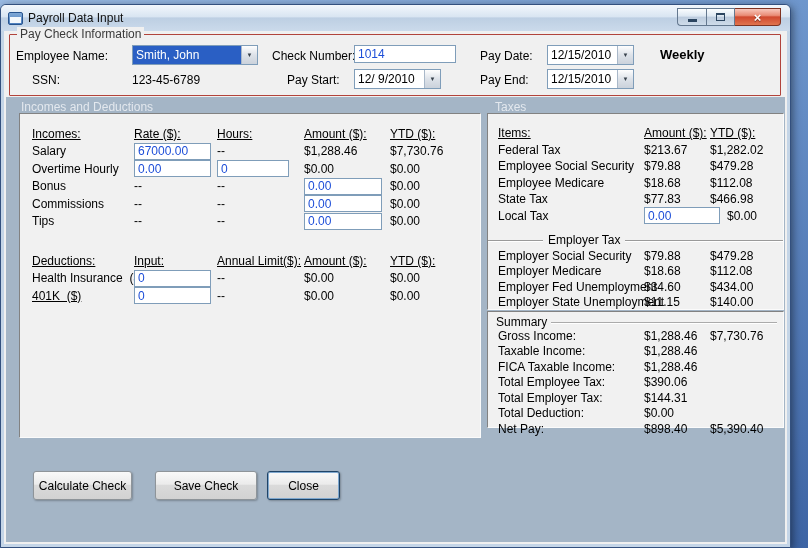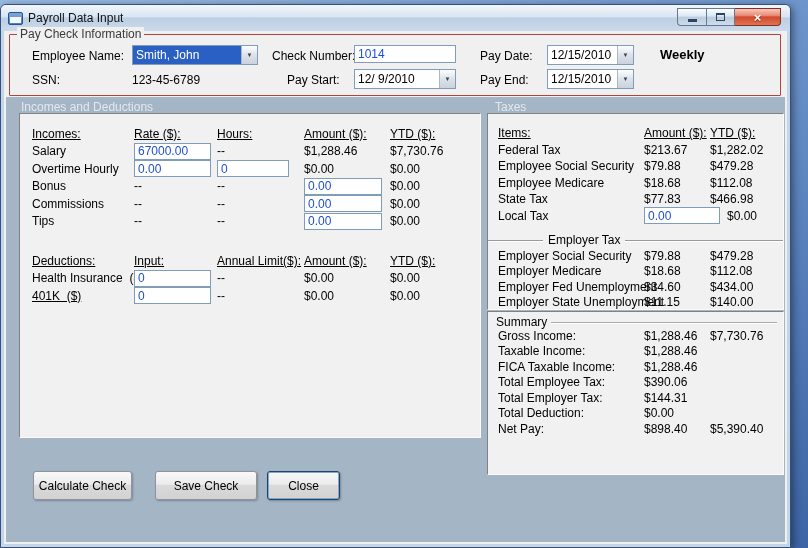--- a/index.html
+++ b/index.html
@@ -146,42 +146,42 @@
             <span>×</span>
           </div>
     </div>
   </div>
 
   <div class="client">
 
     <div class="paygroup">
       <span class="group-label">Pay Check Information</span>
 
-      <span class="pg-label" style="left:22px; top:14px;">Employee Name:</span>
+      <span class="pg-label" style="left:6px; top:14px;">Employee Name:</span>
       <div class="combo" style="left:122px; top:10px; width:126px;">
         <span class="val selhl">Smith, John</span>
         <span class="arrow">▼</span>
       </div>
 
       <span class="pg-label" style="left:262px; top:14px;">Check Number:</span>
       <input class="tb tb-abs" style="left: 344px; top: 10px; width: 102px;" value="1014">
 
       <span class="pg-label" style="left:470px; top:14px;">Pay Date:</span>
       <div class="combo" style="left:537px; top:10px; width:87px;">
         <span class="val">12/15/2010</span>
         <span class="arrow">▼</span>
       </div>
 
       <span class="weekly" style="left:650px; top:12px;">Weekly</span>
 
       <span class="pg-label" style="left:22px; top:38px;">SSN:</span>
       <span class="pg-label" style="left:122px; top:38px;">123-45-6789</span>
 
       <span class="pg-label" style="left:277px; top:38px;">Pay Start:</span>
-      <div class="combo" style="left:344px; top:34px; width:102px;justify-content:space-between;">
+      <div class="combo" style="left:344px; top:34px; width:87px;justify-content:space-between;">
         <span class="val">12/ 9/2010</span>
         <span class="arrow">▼</span>
       </div>
 
       <span class="pg-label" style="left:470px; top:38px;">Pay End:</span>
       <div class="combo" style="left:537px; top:34px; width:87px;">
         <span class="val">12/15/2010</span>
         <span class="arrow">▼</span>
       </div>
     </div>
@@ -296,21 +296,21 @@
           <div class="c">Employer Fed Unemployment</div>
           <div class="c">$34.60</div>
           <div class="c">$434.00</div>
 
           <div class="c">Employer State Unemployment</div>
           <div class="c">$11.15</div>
           <div class="c">$140.00</div>
         </div>
       </div>
 
-      <div class="panel" style="left:481px; top:214px; width:297px; height:164px;">
+      <div class="panel" style="left:481px; top:214px; width:297px; height:117px;">
         <div class="sum-label-row">
           <span class="sum-label">Summary</span>
           <span class="sum-line"></span>
         </div>
         <div class="grid-s">
           <div class="c">Gross Income:</div>
           <div class="c">$1,288.46</div>
           <div class="c">$7,730.76</div>
 
           <div class="c">Taxable Income:</div>

